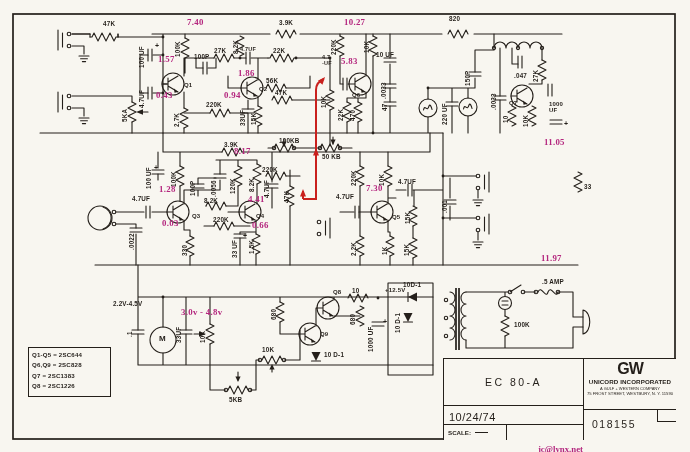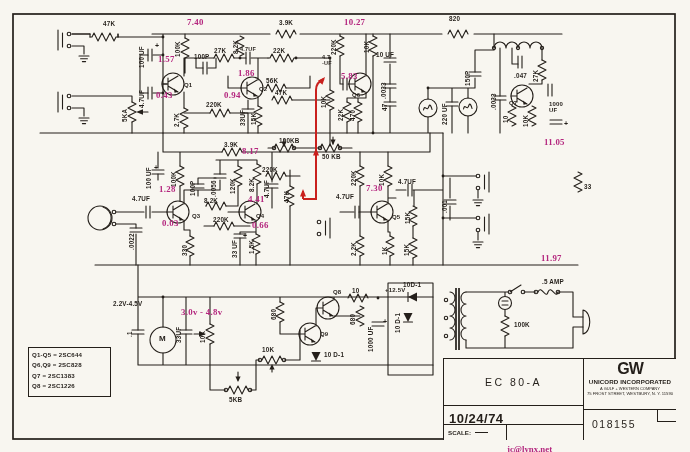--- a/index.html
+++ b/index.html
@@ -17,26 +17,26 @@
      font-weight:700;color:#241f1a;}
   .l.r{transform:rotate(-90deg);transform-origin:0 0;}
   .l.p{font-family:"Liberation Serif",serif;font-weight:700;font-size:8.8px;color:#b4267e;letter-spacing:.3px;}
   .parts-box{position:absolute;left:28px;top:347px;width:78px;height:46px;border:1.6px solid #241f1a;
      font-size:6.1px;font-weight:700;letter-spacing:.2px;padding:2px 0 0 3px;line-height:1.72;background:#f8f6f0;}
   .tb{position:absolute;left:443px;top:358px;width:232px;height:81px;display:flex;
       border-left:1.6px solid #241f1a;border-top:1.6px solid #241f1a;background:#f8f6f0;}
   .tb-left{width:139px;border-right:1.6px solid #241f1a;display:flex;flex-direction:column;}
   .tb-model{height:47px;display:flex;align-items:center;justify-content:center;
       font-size:10.5px;letter-spacing:2.5px;font-weight:400;}
-  .tb-date{height:19px;border-top:1.3px solid #241f1a;font-size:13px;padding:5px 0 0 5px;box-sizing:border-box;letter-spacing:.5px;font-weight:bold;}
+  .tb-date{height:19px;border-top:1.3px solid #241f1a;font-size:11px;padding:5px 0 0 5px;box-sizing:border-box;letter-spacing:.5px;}
   .tb-scalerow{height:15px;border-top:1.3px solid #241f1a;display:flex;align-items:center;}
   .tb-scalecell{width:63px;height:100%;border-right:1.3px solid #241f1a;display:flex;align-items:center;padding-left:4px;box-sizing:border-box;}
   .tb-scale{font-size:6.2px;font-weight:700;}
   .tb-scaleline{display:inline-block;width:13px;border-bottom:1.2px solid #241f1a;margin:0 0 1px 4px;}
-  .tb-email{flex:1;text-align:left;font-family:"Liberation Serif",serif;font-weight:700;
+  .tb-email{flex:1;text-align:right;font-family:"Liberation Serif",serif;font-weight:700;
       font-size:8.8px;color:#b4267e;margin-top:32px;}
   .tb-right{flex:1;display:flex;flex-direction:column;}
   .tb-right-top{height:51px;border-bottom:1.3px solid #241f1a;text-align:center;padding-top:2px;box-sizing:border-box;}
   .tb-logo{font-size:16px;font-weight:900;letter-spacing:-1px;line-height:1.05;}
   .tb-company{font-size:6.2px;font-weight:900;letter-spacing:.1px;}
   .tb-sub{font-size:4px;margin-top:1px;}
   .tb-addr{font-size:4.2px;}
   .tb-numrow{flex:1;position:relative;}
   .tb-num{font-size:10.5px;letter-spacing:1.5px;position:absolute;left:8px;top:8px;}
   .tb-tab{position:absolute;right:0;top:0;width:18px;height:11px;border-left:1.3px solid #241f1a;border-bottom:1.3px solid #241f1a;}
@@ -377,21 +377,21 @@
       <span class="l" style="left: 273px; top: 48px;">22K</span>
       <span class="l p" style="left: 238px; top: 69px;">1.86</span>
       <span class="l" style="left: 259px; top: 86px; font-size: 6px;">Q2</span>
       <span class="l" style="left: 266px; top: 78px;">56K</span>
       <span class="l p" style="left: 224px; top: 91px;">0.94</span>
       <span class="l" style="left: 275px; top: 90px;">47K</span>
       <span class="l r" style="left: 331px; top: 55px;">220K</span>
       <span class="l r" style="left: 364px; top: 53px;">10K</span>
       <span class="l" style="left: 322px; top: 55px; font-size: 5.5px;">4.7
 -UF</span>
-      <span class="l p" style="left: 341px; top: 72px; text-align: right;">5.83</span>
+      <span class="l p" style="left: 341px; top: 57px; text-align: right;">5.83</span>
       <span class="l" style="left: 352px; top: 92px; font-size: 6px;">Q6</span>
       <span class="l r" style="left: 338px; top: 121px;">22K</span>
       <span class="l r" style="left: 350px; top: 121px;">470</span>
       <span class="l r" style="left: 321px; top: 108px;">10K</span>
       <span class="l" style="left: 376px; top: 52px;">10 UF</span>
       <span class="l r" style="left: 381px; top: 99px;">.0033</span>
       <span class="l r" style="left: 382px; top: 111px;">47</span>
       <span class="l r" style="left: 442px; top: 125px;">220 UF</span>
       <span class="l r" style="left: 465px; top: 86px;">150P</span>
       <span class="l r" style="left: 491px; top: 110px;">.0033</span>
@@ -401,21 +401,21 @@
       <span class="l r" style="left: 503px; top: 123px;">10</span>
       <span class="l r" style="left: 523px; top: 127px;">10K</span>
       <span class="l" style="left: 549px; top: 101px; font-size: 6px;">1000
 UF</span>
       <span class="l" style="left: 564px; top: 120px; font-size: 7px;">+</span>
       <span class="l p" style="left: 544px; top: 138px;">11.05</span>
       <span class="l" style="left: 279px; top: 138px;">100KB</span>
       <span class="l" style="left: 322px; top: 154px;">50 KB</span>
       <span class="l" style="left: 262px; top: 167px;">220K</span>
       <span class="l r" style="left: 284px; top: 203px;">47K</span>
-      <span class="l p" style="left: 202px; top: 147px; padding-left: 40px;">8.17</span>
+      <span class="l p" style="left: 194px; top: 147px; padding-left: 40px;">8.17</span>
       <span class="l" style="left: 224px; top: 142px;">3.9K</span>
       <span class="l r" style="left: 146px; top: 189px;">100 UF</span>
       <span class="l" style="left: 154px; top: 164px; font-size: 7px;">+</span>
       <span class="l" style="left: 132px; top: 196px;">4.7UF</span>
       <span class="l r" style="left: 171px; top: 187px;">100K</span>
       <span class="l r" style="left: 190px; top: 196px;">100P</span>
       <span class="l p" style="left: 159px; top: 185px;">1.28</span>
       <span class="l" style="left: 192px; top: 213px; font-size: 6px;">Q3</span>
       <span class="l r" style="left: 211px; top: 197px;">.0056</span>
       <span class="l r" style="left: 230px; top: 194px;">120K</span>

